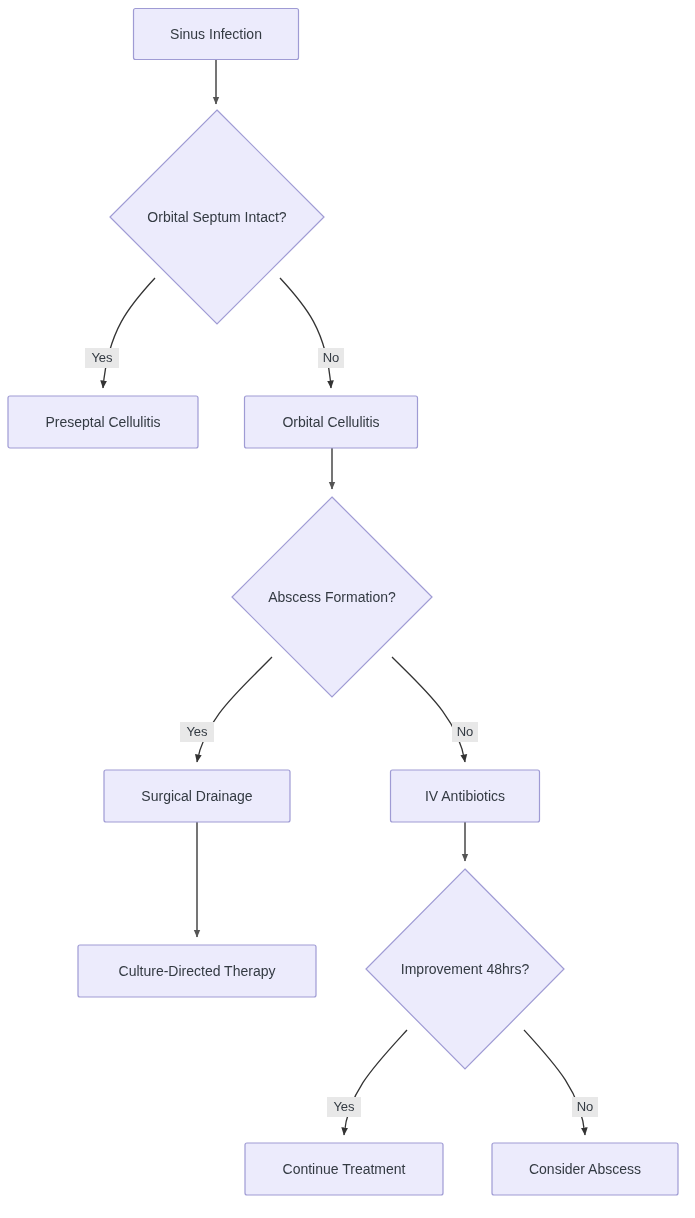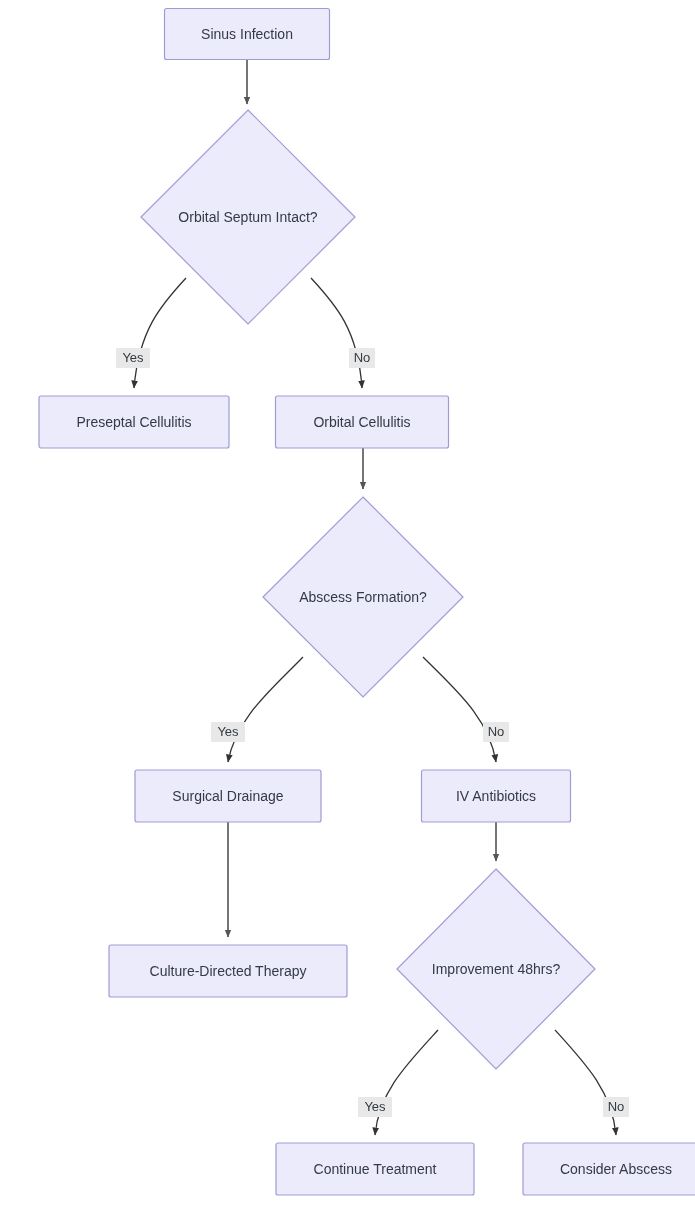--- a/index.html
+++ b/index.html
@@ -10,21 +10,20 @@
   body {
     width: 695px;
     height: 1218px;
     font-family: "Liberation Sans", sans-serif;
     overflow: hidden;
   }
   #flowchart-root {
     position: relative;
     width: 632px;
     height: 1218px;
-    margin-left: 31px;
   }
   svg#diagram {
     display: block;
     width: 695px;
     height: 1218px;
   }
   .node-shape {
     fill: #ecebfc;
     stroke: #9f9bd4;
     stroke-width: 1.2;

